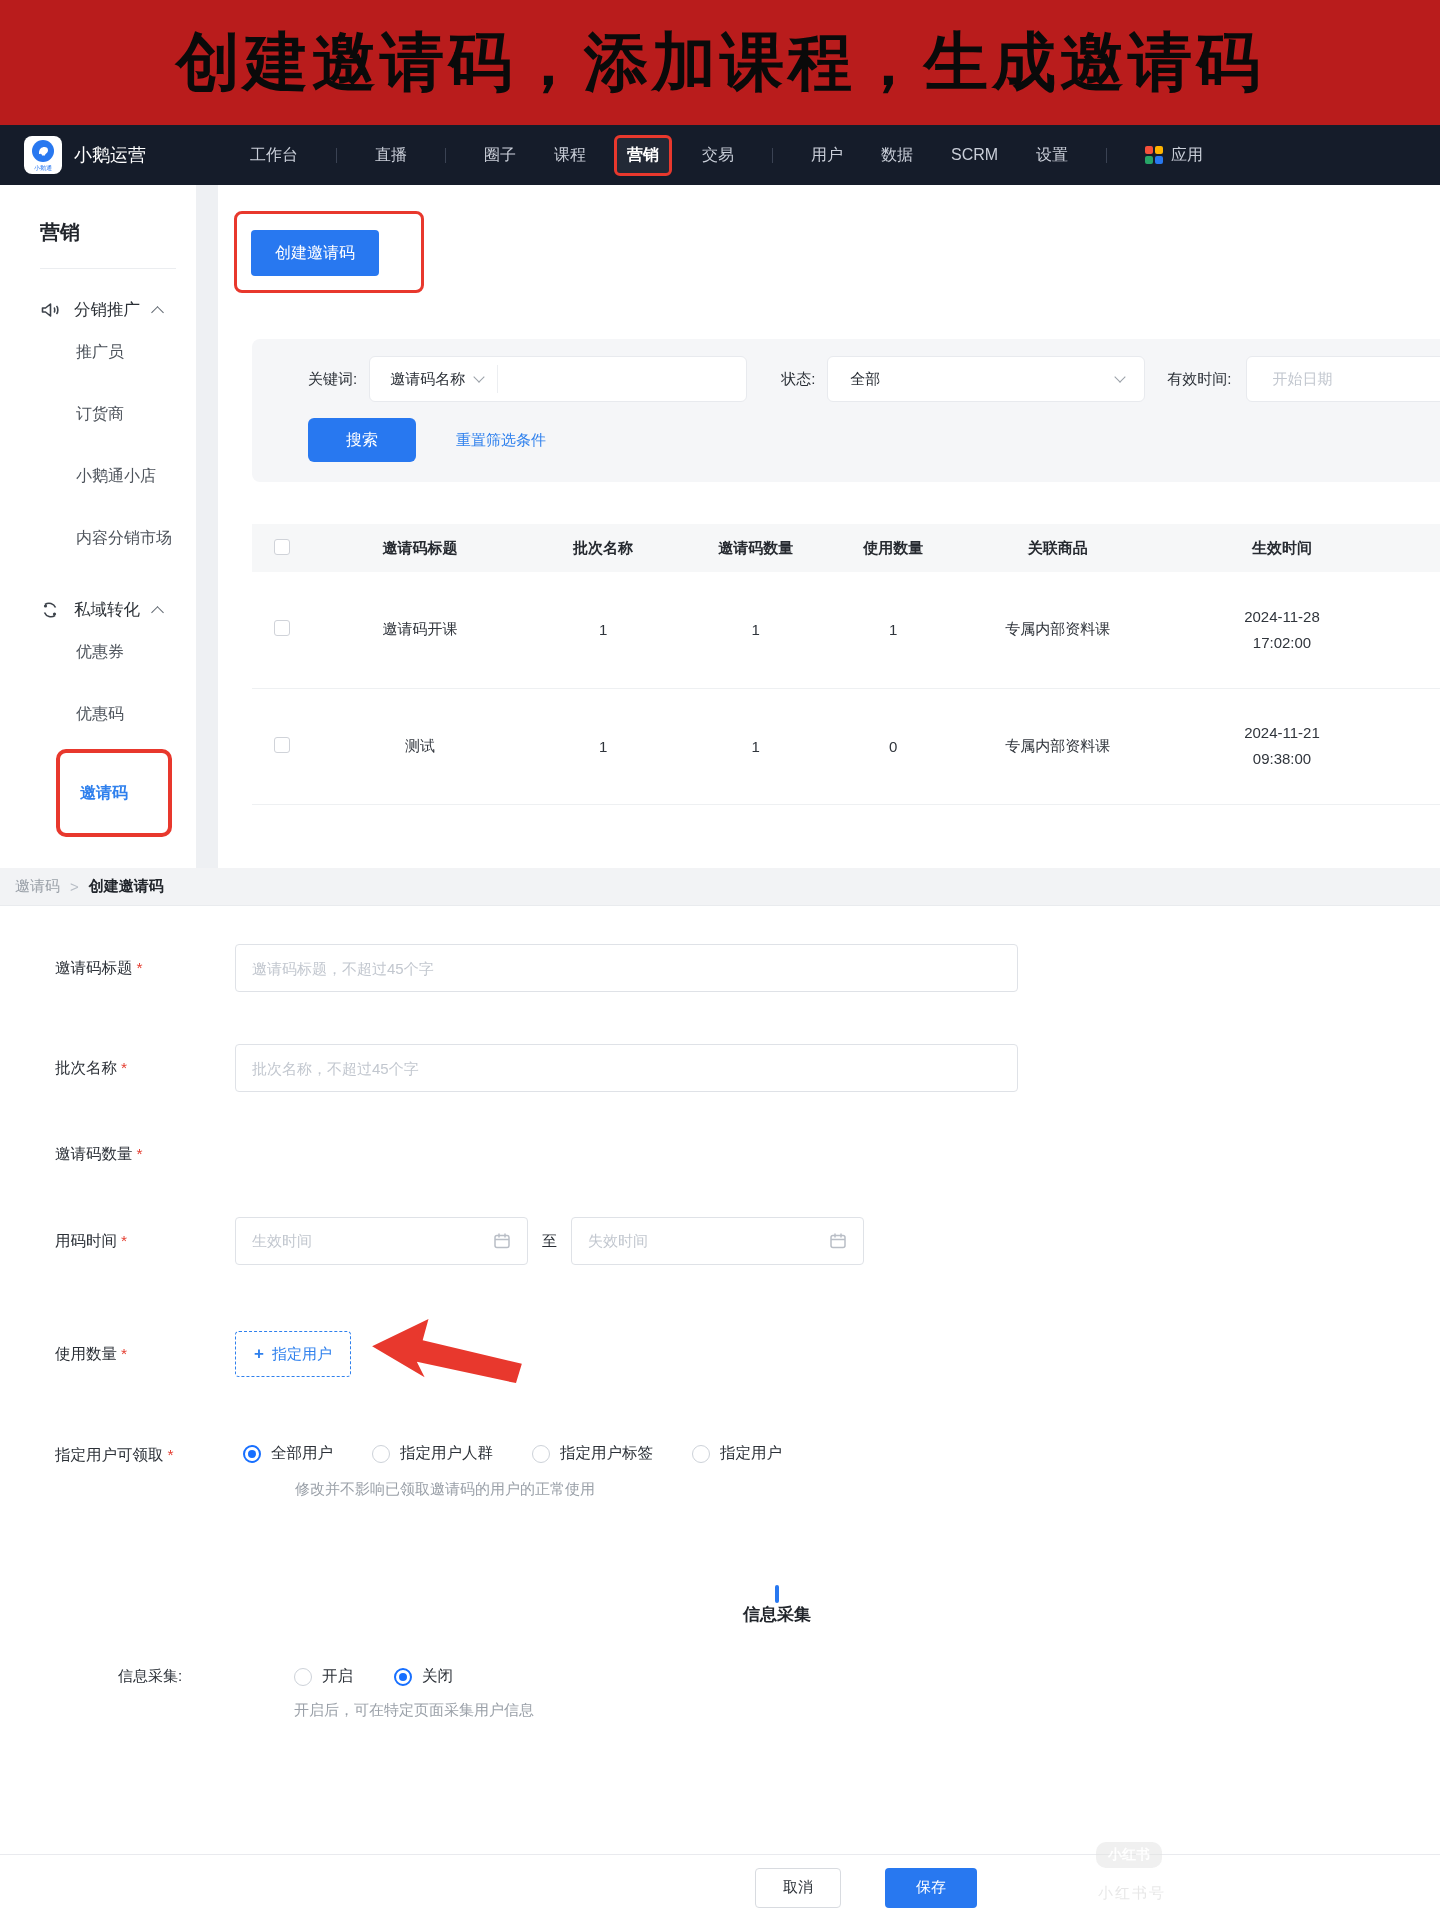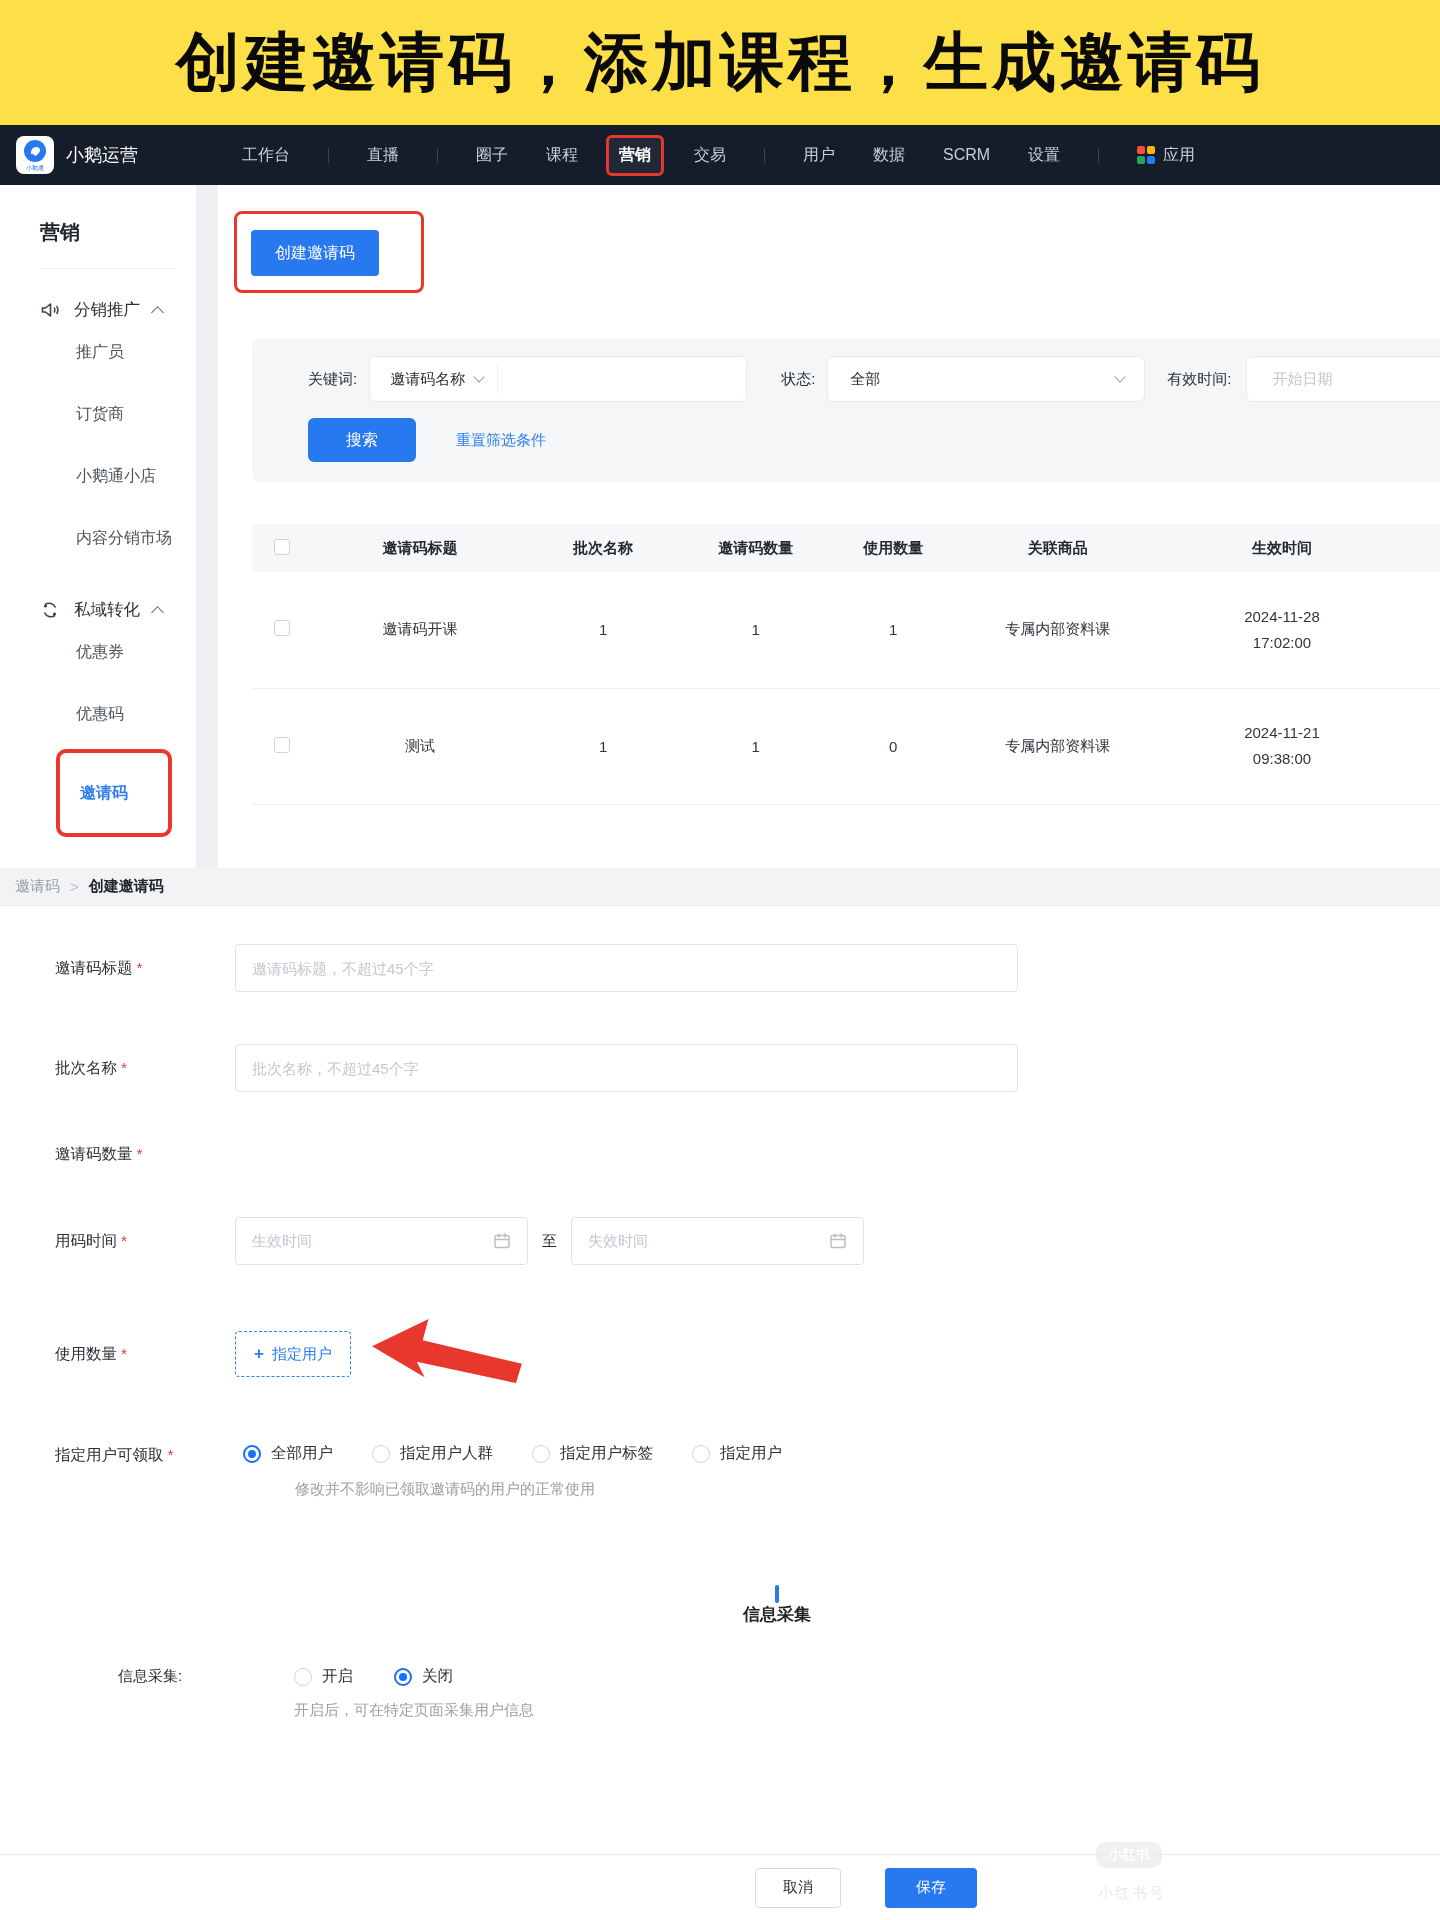--- a/index.html
+++ b/index.html
@@ -1,24 +1,24 @@
 <!DOCTYPE html>
 <html><head>
 <meta charset="utf-8">
 <style>
   * { margin:0; padding:0; box-sizing:border-box; }
   body { font-family:"Liberation Sans", sans-serif; background:#fff; }
   .screen { position:relative; width:1440px; height:1920px; overflow:hidden; background:#fff; }
 
   
-  .hero { height:125px; display:flex; align-items:center; justify-content:center; background:#fde047; }
+  .hero { height:125px; display:flex; align-items:center; justify-content:center; background:#b91c1c; }
   .hero h1 { font-family:"DejaVu Serif", serif; font-weight:900; font-size:64px; color:#0a0a0a; letter-spacing:4px; white-space:nowrap; }
 
   
-  .navbar { height:60px; background:#151c2a; display:flex; align-items:center; padding:0 16px; }
+  .navbar { height:60px; background:#151c2a; display:flex; align-items:center; padding:0 24px; }
   .brand-logo { width:38px; height:38px; background:#fff; border-radius:8px; display:flex; flex-direction:column; align-items:center; justify-content:center; }
   .brand-logo svg { display:block; }
   .brand-sub { font-size:6px; color:#2878f0; line-height:6px; }
   .brand-name { color:#fff; font-size:18px; margin-left:12px; }
   .nav-menu { display:flex; align-items:center; margin-left:104px; }
   .nav-item { color:#c9ced8; font-size:16px; margin-right:38px; white-space:nowrap; cursor:pointer; }
   .nav-sep { width:1px; height:15px; background:#3a4253; margin-right:38px; }
   .nav-active-wrap { border:3px solid #e8382d; border-radius:6px; padding:7px 10px; margin-right:30px; margin-left:-10px; background:rgba(255,255,255,0.06); }
   .nav-active-wrap .nav-item { margin:0; color:#fff; font-weight:700; }
   .app-item { display:flex; align-items:center; color:#c9ced8; font-size:16px; }

